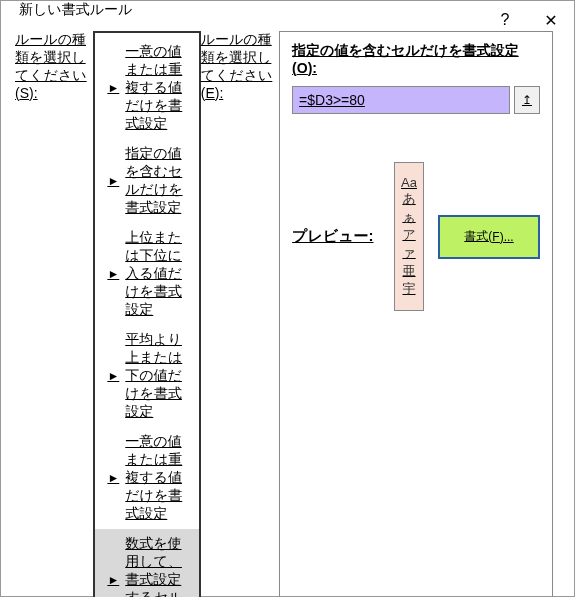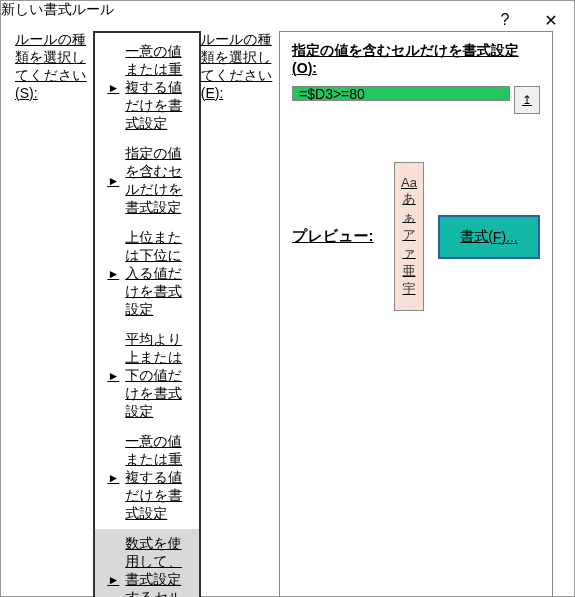--- a/index.html
+++ b/index.html
@@ -19,21 +19,21 @@
       height: 597px;
       background: #ffffff;
       border: 1px solid #999;
       display: flex;
       flex-direction: column;
     }
     .titlebar {
       height: 38px;
       display: flex;
       align-items: flex-end;
-      padding-left: 0;
+      padding-left: 18px;
       font-size: 14px;
       color: #000;
       position: relative;
     }
     .titlebar-controls {
       position: absolute;
       right: 0;
       top: 0;
       height: 38px;
       display: flex;
@@ -100,22 +100,22 @@
     }
     .formula-row {
       display: flex;
       gap: 4px;
     }
     .formula-input {
       flex: 1;
       border: 1px solid #888;
       padding: 4px 6px;
       font-size: 14px;
-      height: 15px;
-      background: #22c55e;
+      height: 28px;
+      background: #c4b5fd;
       font-family: Arial, "Yu Gothic UI", sans-serif;
     }
     .ref-btn {
       width: 26px;
       height: 28px;
       border: 1px solid #888;
       background: #f0f0f0;
       display: flex;
       align-items: center;
       justify-content: center;
@@ -139,22 +139,22 @@
       background: #f8e0d6;
       text-align: center;
       padding: 12px 6px;
       font-size: 13px;
       color: #333;
     }
     .format-btn {
       width: 102px;
       height: 44px;
       border: 2px solid #2a5fa6;
-      background: #14b8a6;
-      font-size: 14px;
+      background: #bef264;
+      font-size: 12px;
       cursor: pointer;
       text-align: center;
       display:flex;
       align-items:center;
       justify-content:center;
     }
     .dialog-buttons {
       display: flex;
       justify-content: space-between;
       gap: 14px;

